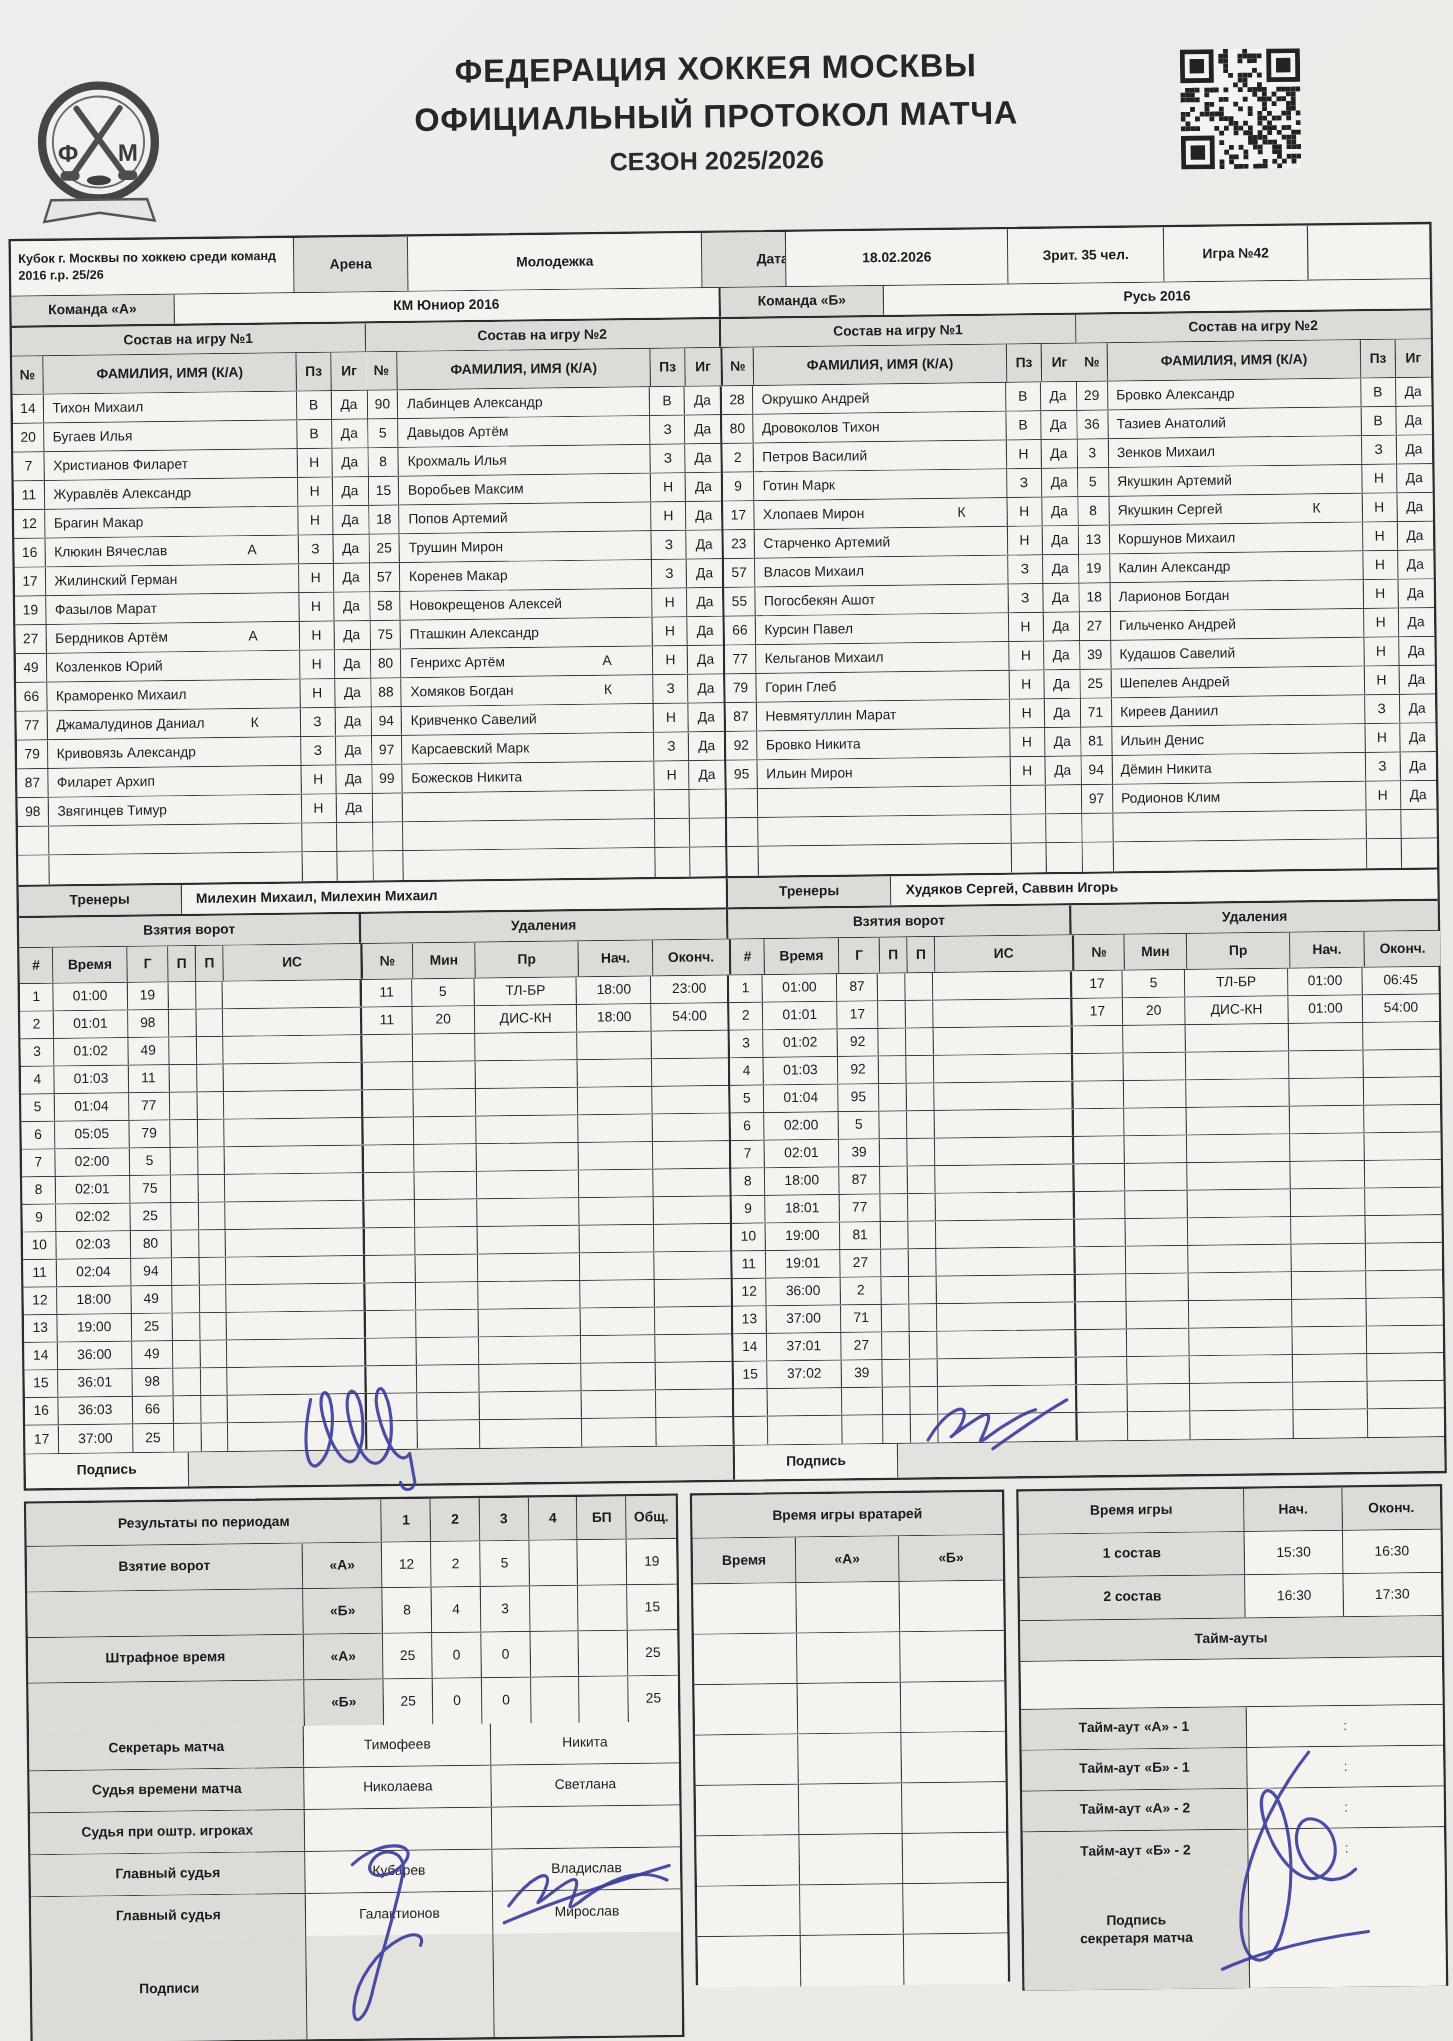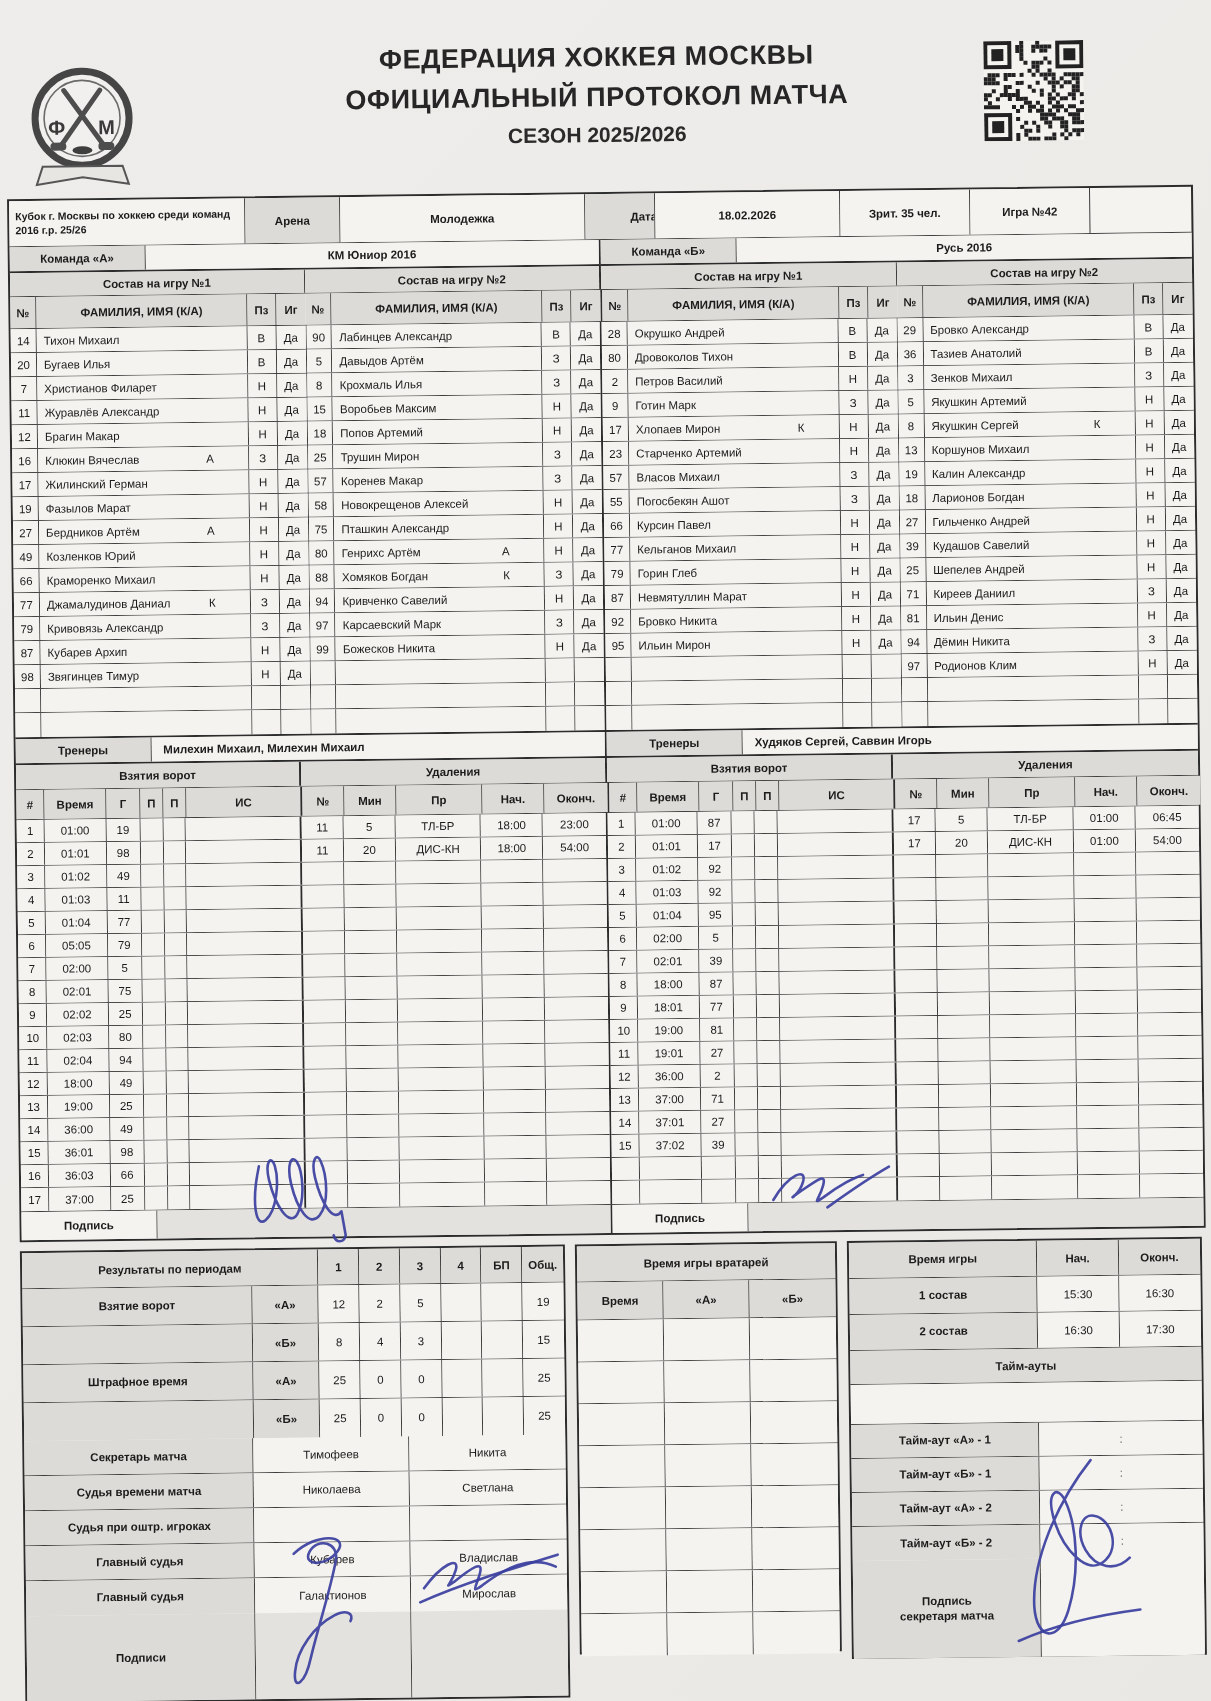--- a/index.html
+++ b/index.html
@@ -513,21 +513,21 @@
               <div class="c rc-nm nm">
                 <span>Кривовязь Александр</span>
                 <span class="cap"></span>
               </div>
               <div class="c rc-pos">З</div>
               <div class="c rc-ig">Да</div>
             </div>
             <div class="rrow">
               <div class="c rc-no">87</div>
               <div class="c rc-nm nm">
-                <span>Кубарев Архип</span>
+                <span>Филарет Архип</span>
                 <span class="cap"></span>
               </div>
               <div class="c rc-pos">Н</div>
               <div class="c rc-ig">Да</div>
             </div>
             <div class="rrow">
               <div class="c rc-no">98</div>
               <div class="c rc-nm nm">
                 <span>Звягинцев Тимур</span>
                 <span class="cap"></span>

